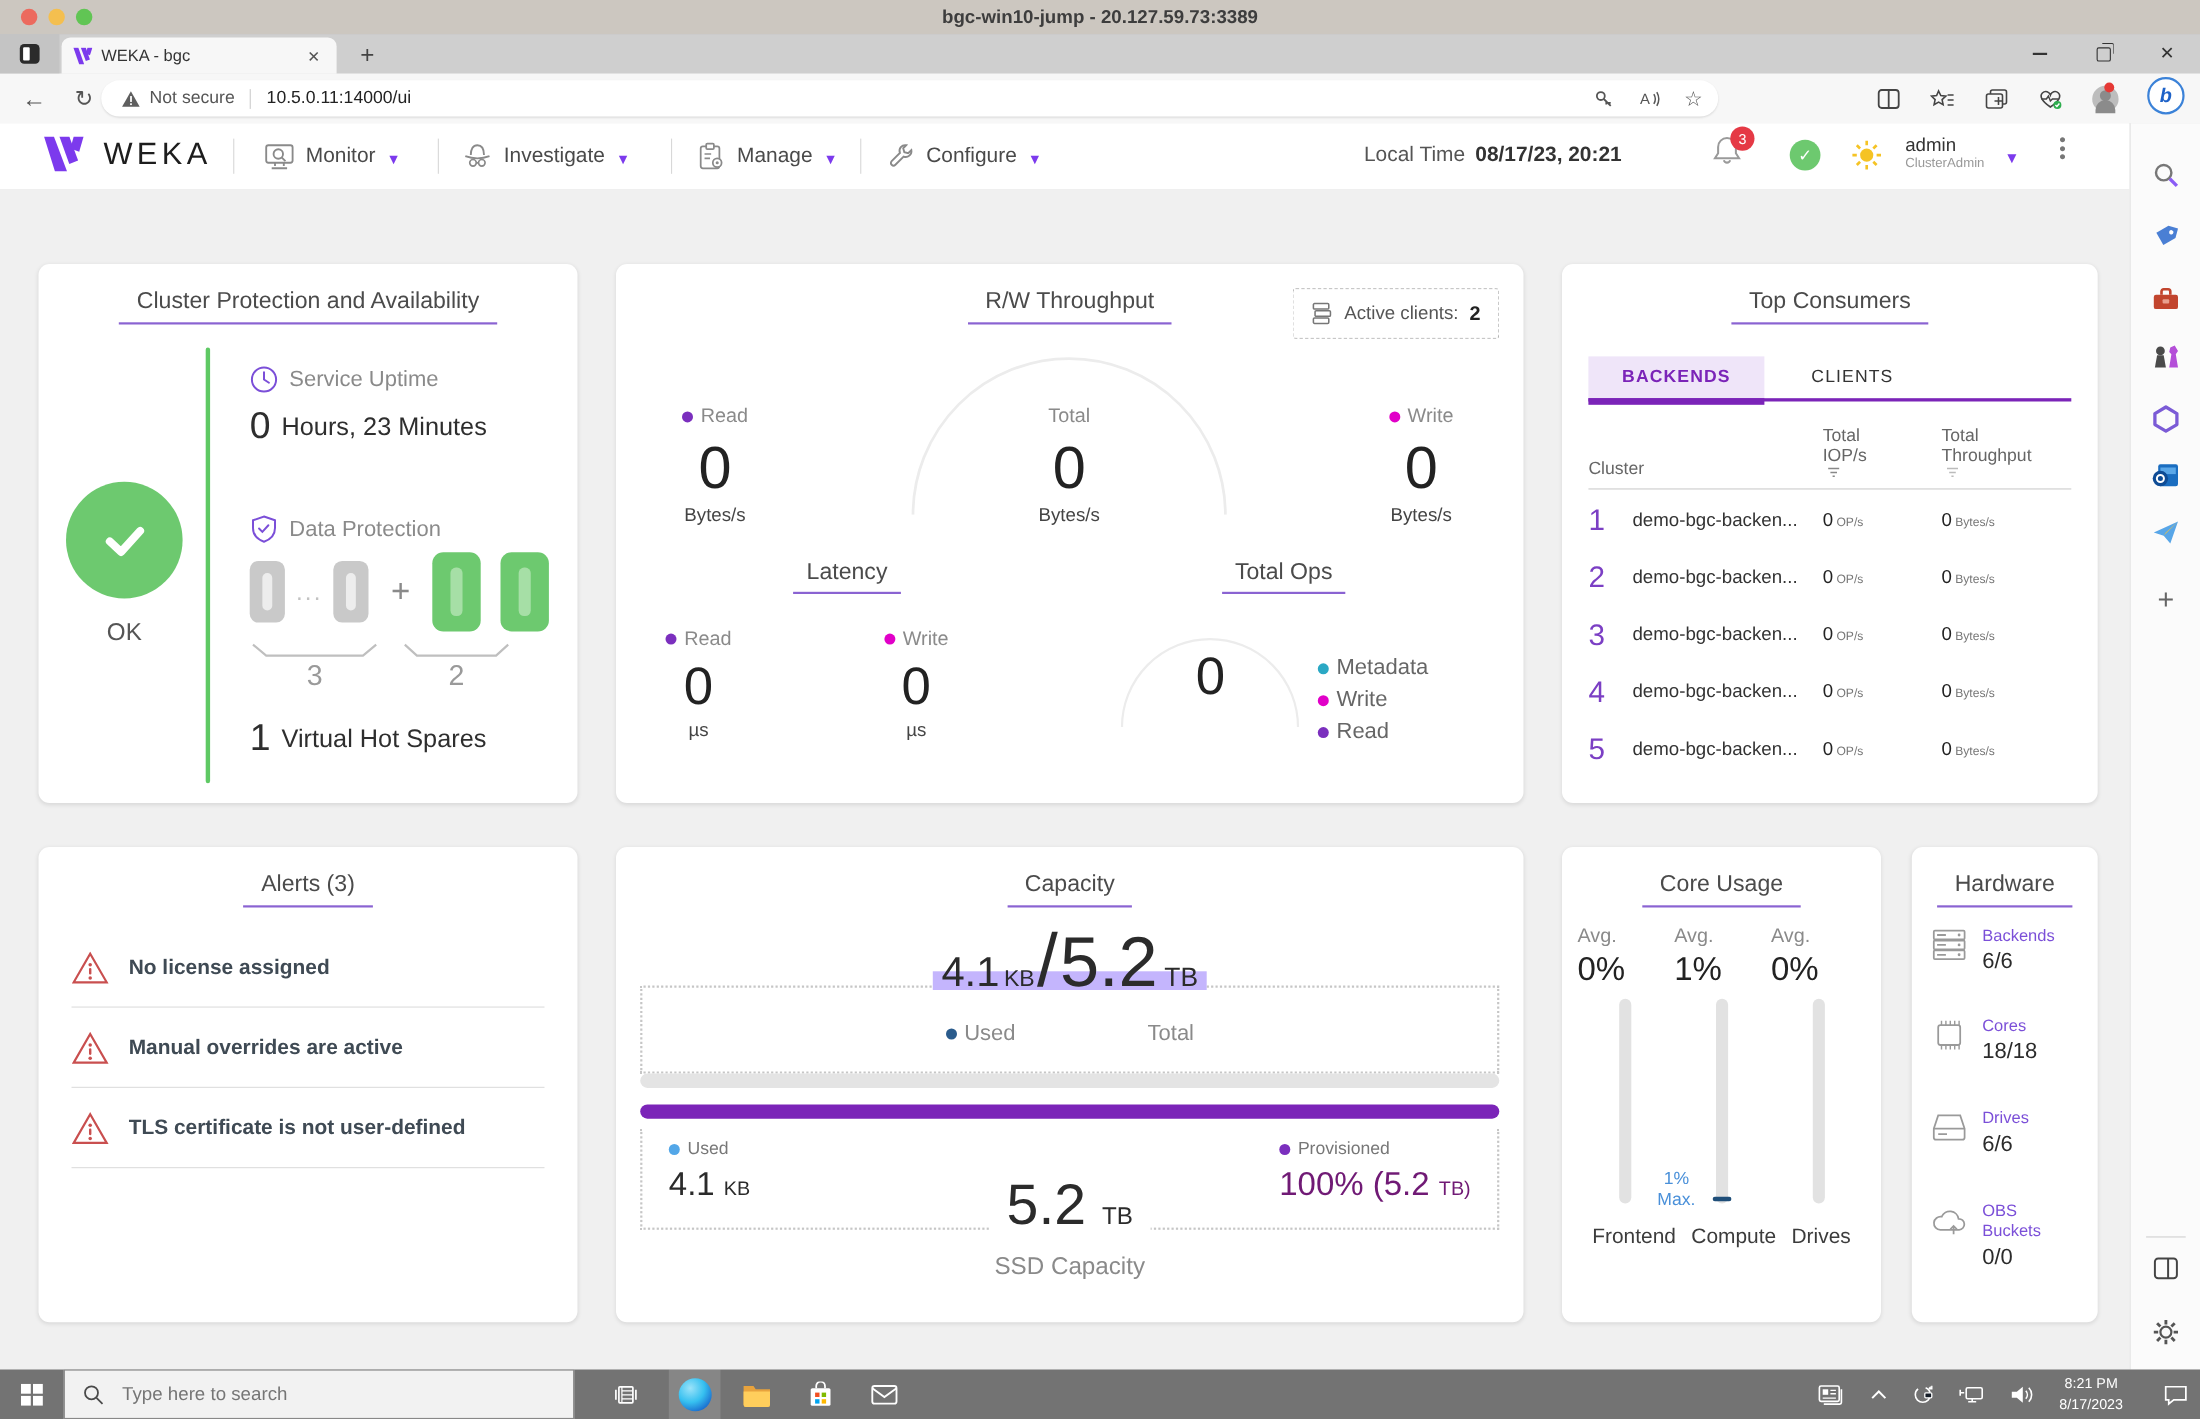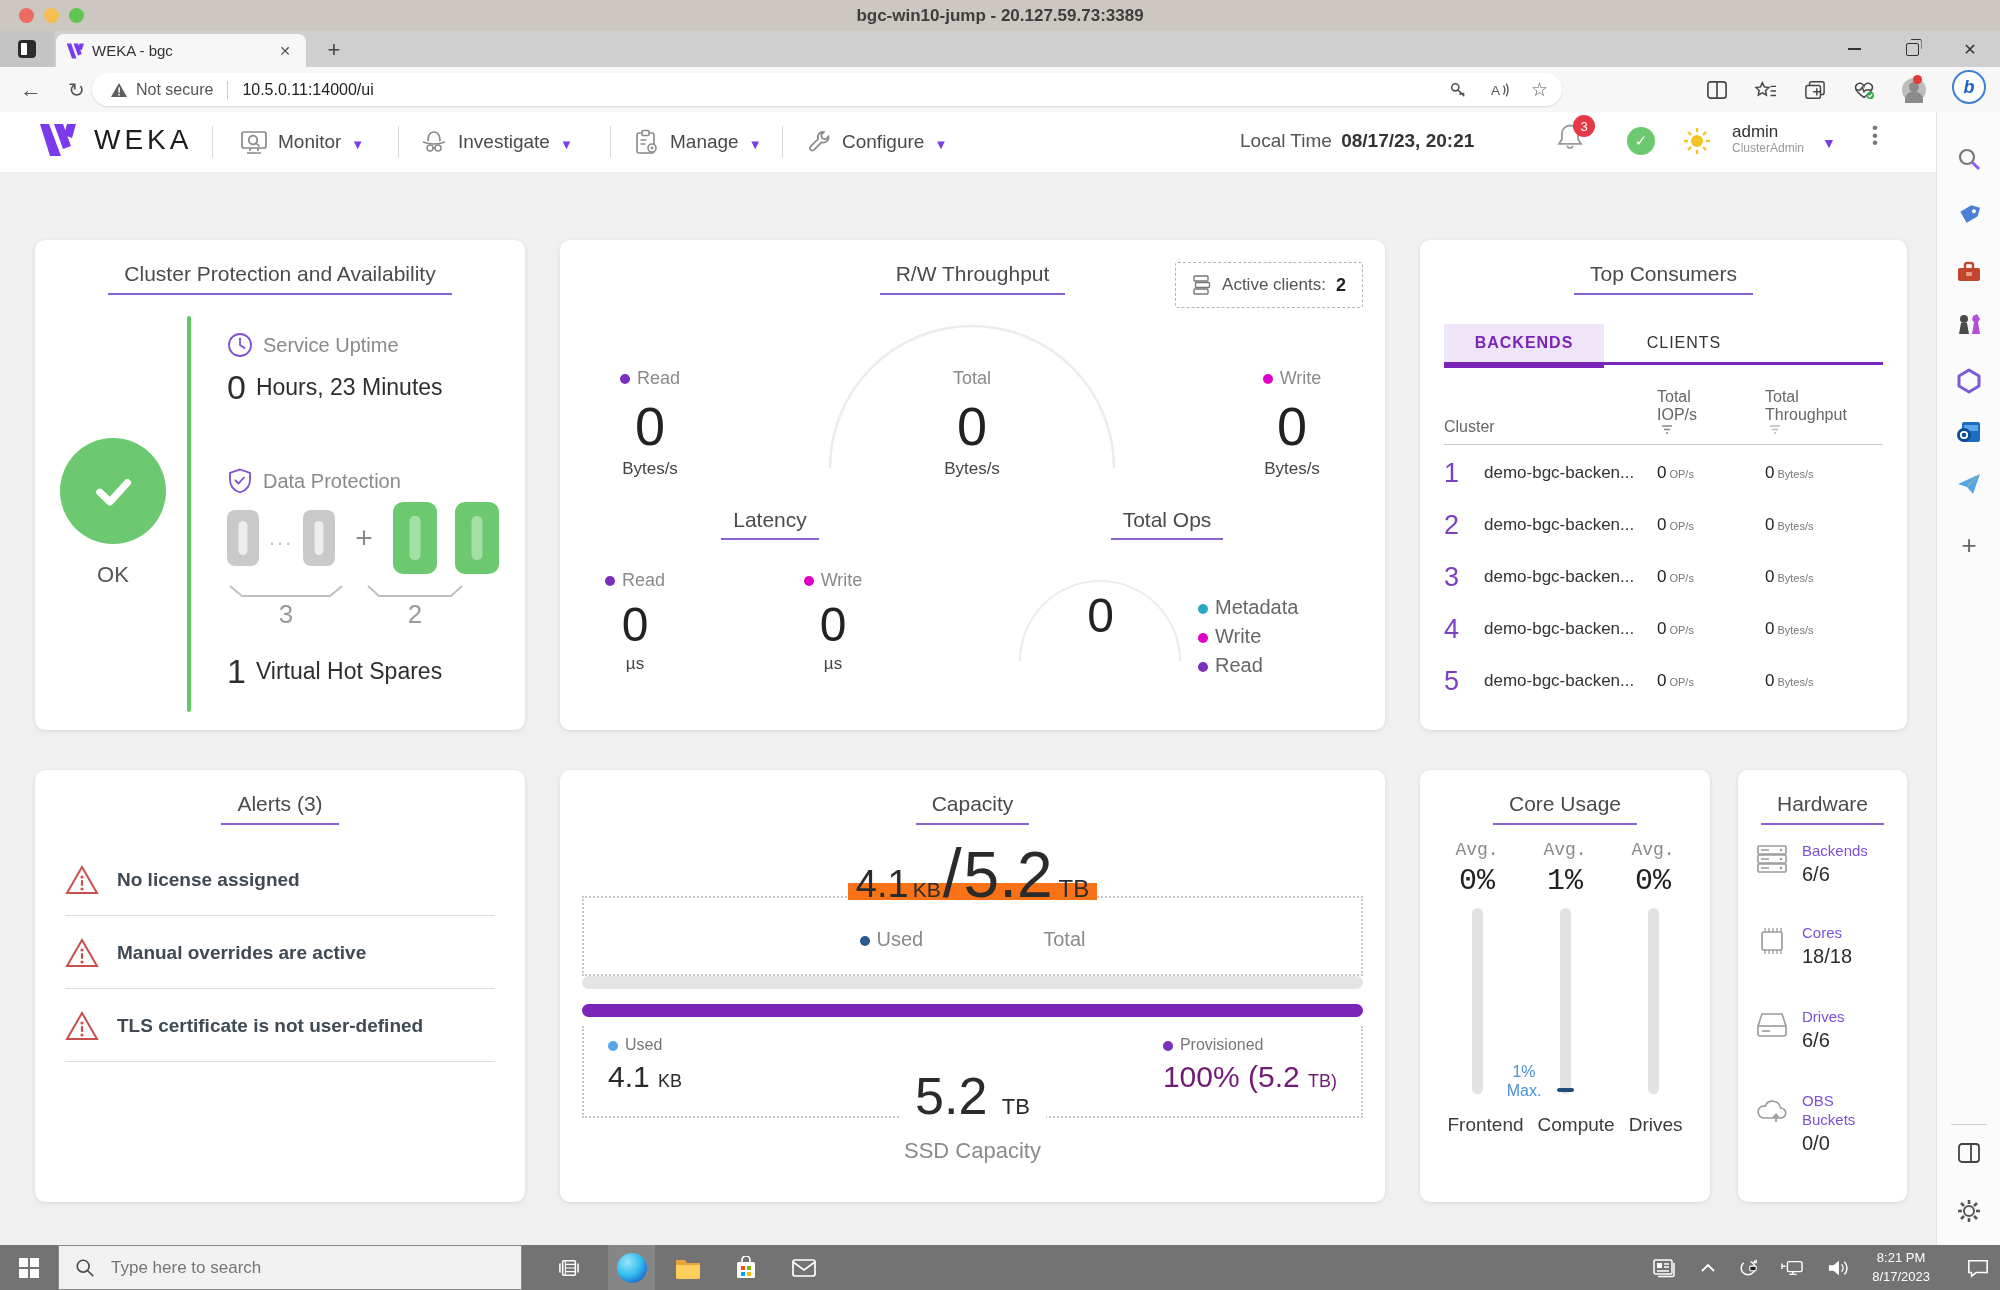--- a/index.html
+++ b/index.html
@@ -145,21 +145,21 @@
   .cap-used .l2{font-size:30px;color:#2b2b2b;margin-top:6px;}
   .cap-prov{position:absolute;right:48px;top:266px;text-align:left;}
   .cap-prov .l1{font-size:16px;color:#777;}
   .cap-prov .l2{font-size:30px;color:#701a75;margin-top:6px;}
   .cap-ssd{position:absolute;left:0;right:0;top:296px;text-align:center;}
   .cap-ssd .v{font-size:52px;color:#2b2b2b;background:#fff;padding:0 16px;}
   .cap-ssd .u{font-size:22px;}
   .cap-cap{position:absolute;left:0;right:0;top:368px;text-align:center;font-size:22px;color:#8a8a8a;}
   .smallu{font-size:18px;}
   
-  .core-col{position:absolute;top:70px;width:86px;text-align:center;font-family:Liberation Mono, monospace;}
+  .core-col{position:absolute;top:70px;width:86px;}
   .core-col .avg{font-size:18px;color:#8a8a8a;}
   .core-col .val{font-size:30px;color:#222;margin-top:4px;}
   .track{position:absolute;top:138px;width:11px;height:186px;background:#E2E2E2;border-radius:6px;}
   .track .mark{position:absolute;left:-3px;bottom:2px;width:17px;height:4px;background:#1F4E79;border-radius:2px;}
   .maxnote{position:absolute;font-size:16px;color:#4A90D9;line-height:1.2;text-align:center;}
   .core-names{position:absolute;left:0;right:0;top:344px;display:flex;justify-content:center;gap:14px;font-size:19px;color:#3c3c3c;}
   
   .hw-item{position:absolute;left:16px;display:flex;gap:12px;align-items:flex-start;}
   .hw-item .lab{font-size:15px;color:#7B4FD8;line-height:1.25;}
   .hw-item .val{font-size:20px;color:#2b2b2b;margin-top:2px;}
@@ -560,21 +560,21 @@
             <circle cx="17" cy="24" r="1.6" fill="#C94F4F"></circle>
           </svg>
         <span class="txt">TLS certificate is not user-defined</span>
       </div>
     </div>
 
     <div class="card" style="left:560px;top:598px;width:825px;height:432px;">
       <div class="ctitle"><span>Capacity</span></div>
       <div class="dotbox-top"></div>
       <div class="frac">
-        <span style="background:#f97316;padding:0 8px;">
+        <span style="background:#c4b5fd;padding:0 8px;">
           <span class="uv">4.1</span><span class="uu">KB</span><span class="sl">/</span><span class="tv">5.2</span><span class="tu">TB</span>
         </span>
       </div>
       <div class="frac-lbls">
         <span><span class="dot d-navy"></span><span>Used</span></span>
         <span>Total</span>
       </div>
       <div class="bar gray"></div>
       <div class="bar purple"></div>
       <div class="dotbox-bot"></div>

